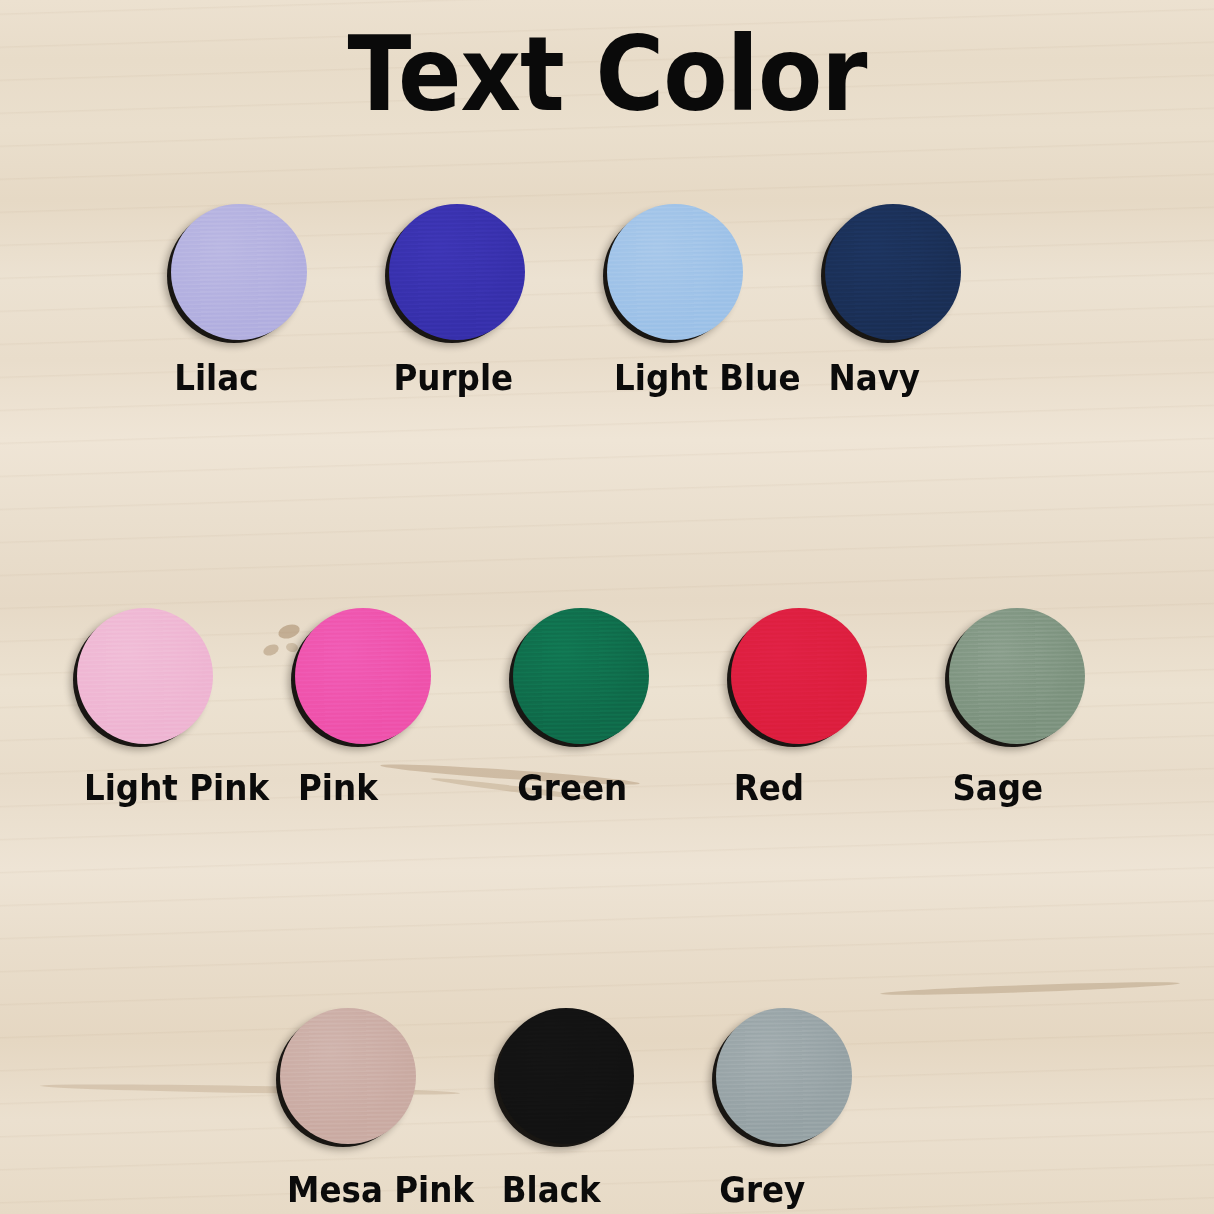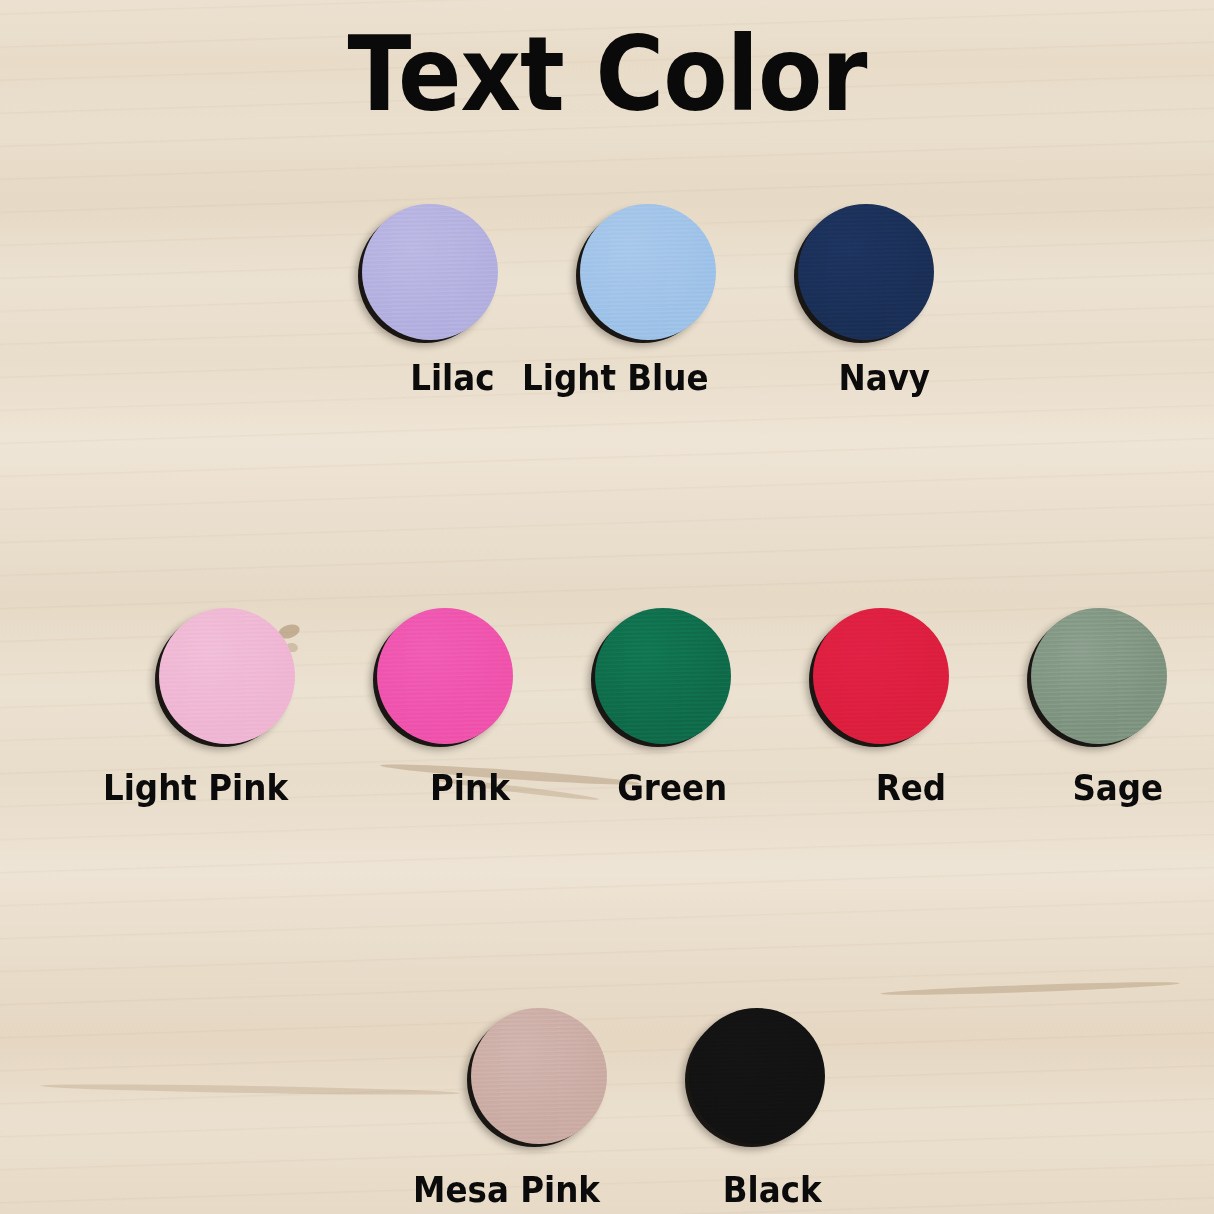--- a/index.html
+++ b/index.html
@@ -98,21 +98,21 @@
     justify-content: center;
   }
   #row-1 { top: 204px; }
   #row-2 { top: 608px; padding-left: 15px; }
   #row-3 { top: 1008px; }
 
   .swatch-cell {
     width: 218px;
     display: flex;
     flex-direction: column;
-    align-items: flex-end;
+    align-items: flex-start;
   }
 
   .dot-wrap {
     position: relative;
     width: 136px;
     height: 136px;
   }
   .dot {
     position: absolute;
     left: 0;
@@ -171,20 +171,26 @@
 
   <div class="row" id="row-1">
     <div class="swatch-cell">
       <div class="dot-wrap">
         <div class="dot" style="background-color:#b3b0e0;"></div>
       </div>
       <div class="label">Lilac</div>
     </div>
     <div class="swatch-cell">
       <div class="dot-wrap">
+        <div class="dot" style="background-color:#3730ac;"></div>
+      </div>
+      <div class="label">Purple</div>
+    </div>
+    <div class="swatch-cell">
+      <div class="dot-wrap">
         <div class="dot" style="background-color:#9ec2e8;"></div>
       </div>
       <div class="label">Light Blue</div>
     </div>
     <div class="swatch-cell">
       <div class="dot-wrap">
         <div class="dot" style="background-color:#1a2f56;"></div>
       </div>
       <div class="label">Navy</div>
     </div>
@@ -229,15 +235,21 @@
         <div class="dot" style="background-color:#cbaca4;"></div>
       </div>
       <div class="label">Mesa Pink</div>
     </div>
     <div class="swatch-cell">
       <div class="dot-wrap">
         <div class="dot" style="background-color:#121212;"></div>
       </div>
       <div class="label">Black</div>
     </div>
+    <div class="swatch-cell">
+      <div class="dot-wrap">
+        <div class="dot" style="background-color:#97a3a6;"></div>
+      </div>
+      <div class="label">Grey</div>
+    </div>
   </div>
 
 </div>
 
 </body></html>

